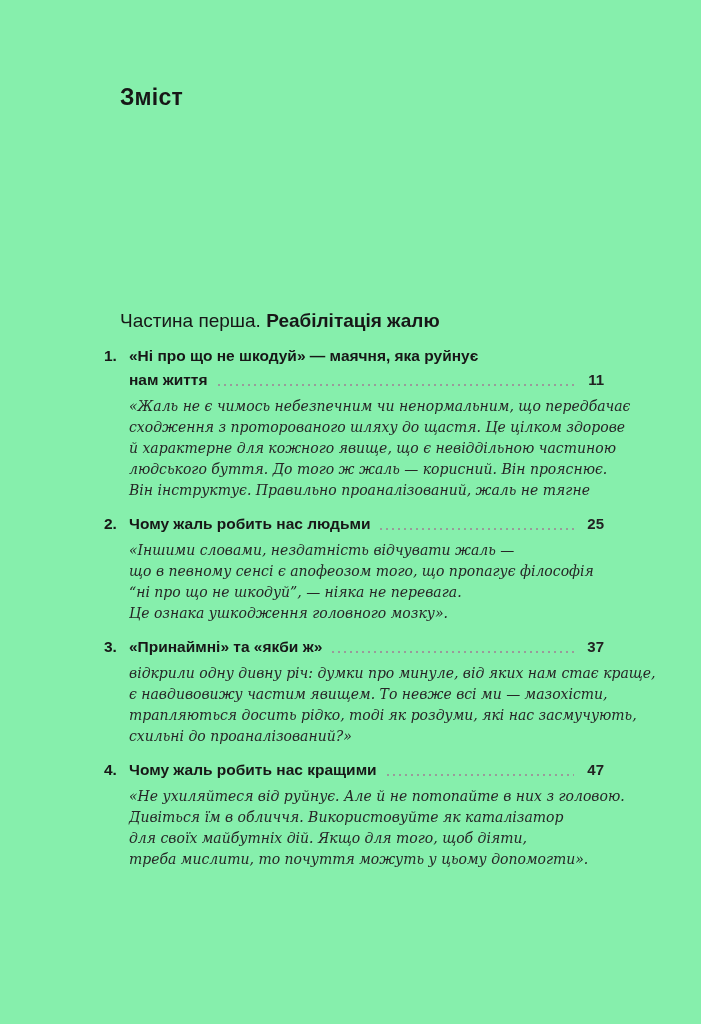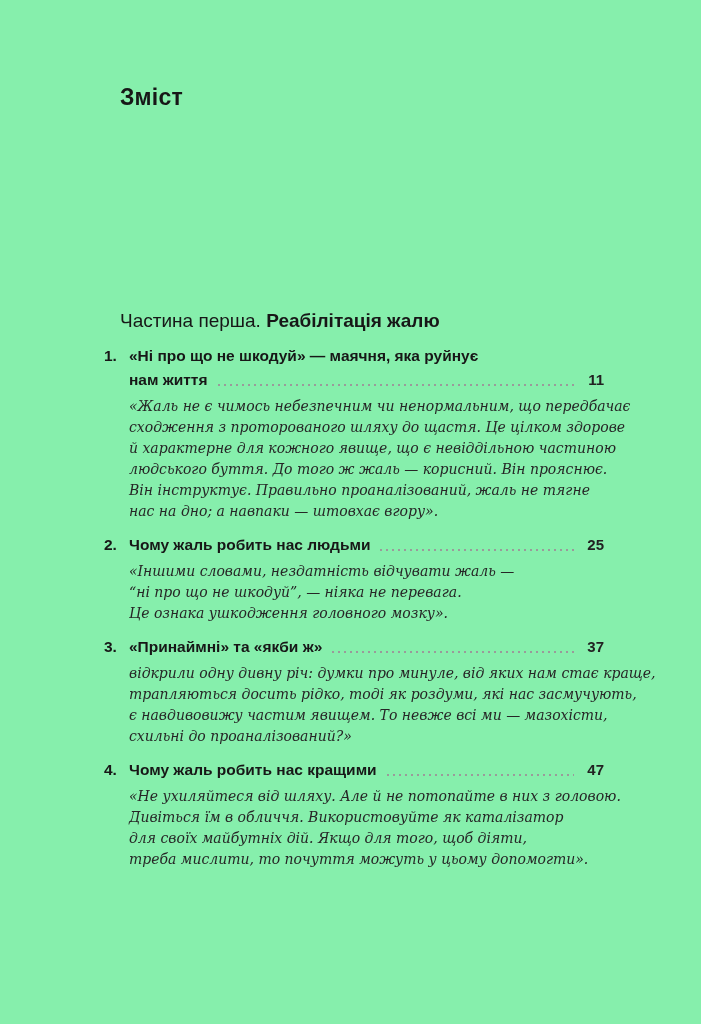--- a/index.html
+++ b/index.html
@@ -106,74 +106,74 @@
             <span class="pg">11</span>
           </div>
         </div>
       </div>
       <div class="quote">
         <div class="qline">«Жаль не є чимось небезпечним чи ненормальним, що передбачає</div>
         <div class="qline">сходження з проторованого шляху до щастя. Це цілком здорове</div>
         <div class="qline">й характерне для кожного явище, що є невіддільною частиною</div>
         <div class="qline">людського буття. До того ж жаль — корисний. Він прояснює.</div>
         <div class="qline">Він інструктує. Правильно проаналізований, жаль не тягне</div>
-        <div class="qline">нас на дно; а навпаки — штовхає вгору».</div>
       </div>
     </section>
 
     <section class="entry">
       <div class="head">
         <span class="num">2.</span>
         <div class="head-main">
           <div class="lrow">
             <span class="tline">Чому жаль робить нас людьми</span>
             <span class="leader"></span>
             <span class="pg">25</span>
           </div>
         </div>
       </div>
       <div class="quote">
         <div class="qline">«Іншими словами, нездатність відчувати жаль —</div>
+        <div class="qline">що в певному сенсі є апофеозом того, що пропагує філософія</div>
         <div class="qline">“ні про що не шкодуй”, — ніяка не перевага.</div>
         <div class="qline">Це ознака ушкодження головного мозку».</div>
       </div>
     </section>
 
     <section class="entry">
       <div class="head">
         <span class="num">3.</span>
         <div class="head-main">
           <div class="lrow">
             <span class="tline">«Принаймні» та «якби ж»</span>
             <span class="leader"></span>
             <span class="pg">37</span>
           </div>
         </div>
       </div>
       <div class="quote">
         <div class="qline">відкрили одну дивну річ: думки про минуле, від яких нам стає краще,</div>
+        <div class="qline">є навдивовижу частим явищем. То невже всі ми — мазохісти,</div>
         <div class="qline">трапляються досить рідко, тоді як роздуми, які нас засмучують,</div>
-        <div class="qline">є навдивовижу частим явищем. То невже всі ми — мазохісти,</div>
         <div class="qline">схильні до проаналізований?»</div>
       </div>
     </section>
 
     <section class="entry">
       <div class="head">
         <span class="num">4.</span>
         <div class="head-main">
           <div class="lrow">
             <span class="tline">Чому жаль робить нас кращими</span>
             <span class="leader"></span>
             <span class="pg">47</span>
           </div>
         </div>
       </div>
       <div class="quote">
-        <div class="qline">«Не ухиляйтеся від шляху. Але й не потопайте в них з головою.</div>
+        <div class="qline">«Не ухиляйтеся від руйнує. Але й не потопайте в них з головою.</div>
         <div class="qline">Дивіться їм в обличчя. Використовуйте як каталізатор</div>
         <div class="qline">для своїх майбутніх дій. Якщо для того, щоб діяти,</div>
         <div class="qline">треба мислити, то почуття можуть у цьому допомогти».</div>
       </div>
     </section>
 
   </div>
 </div>
 
 </body></html>

